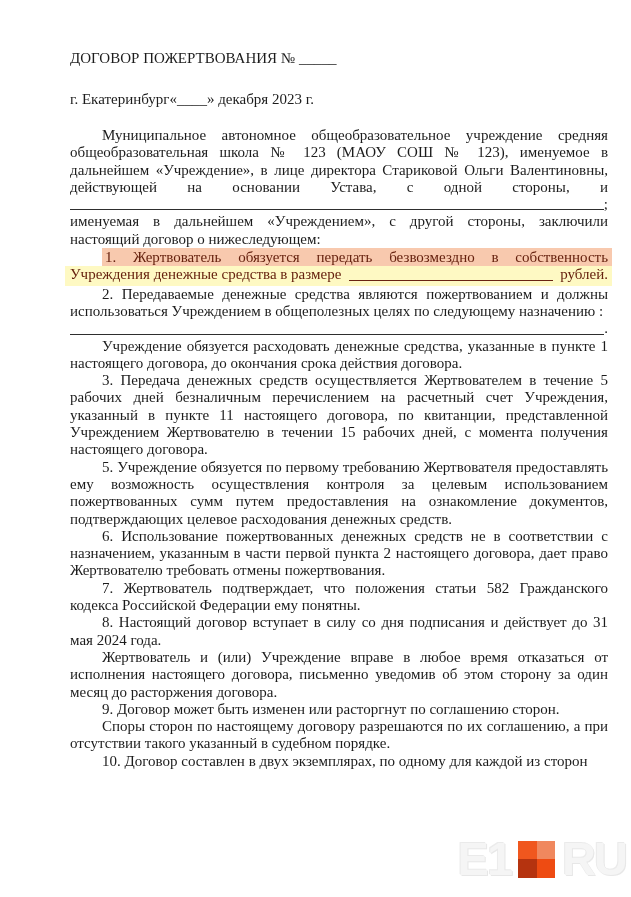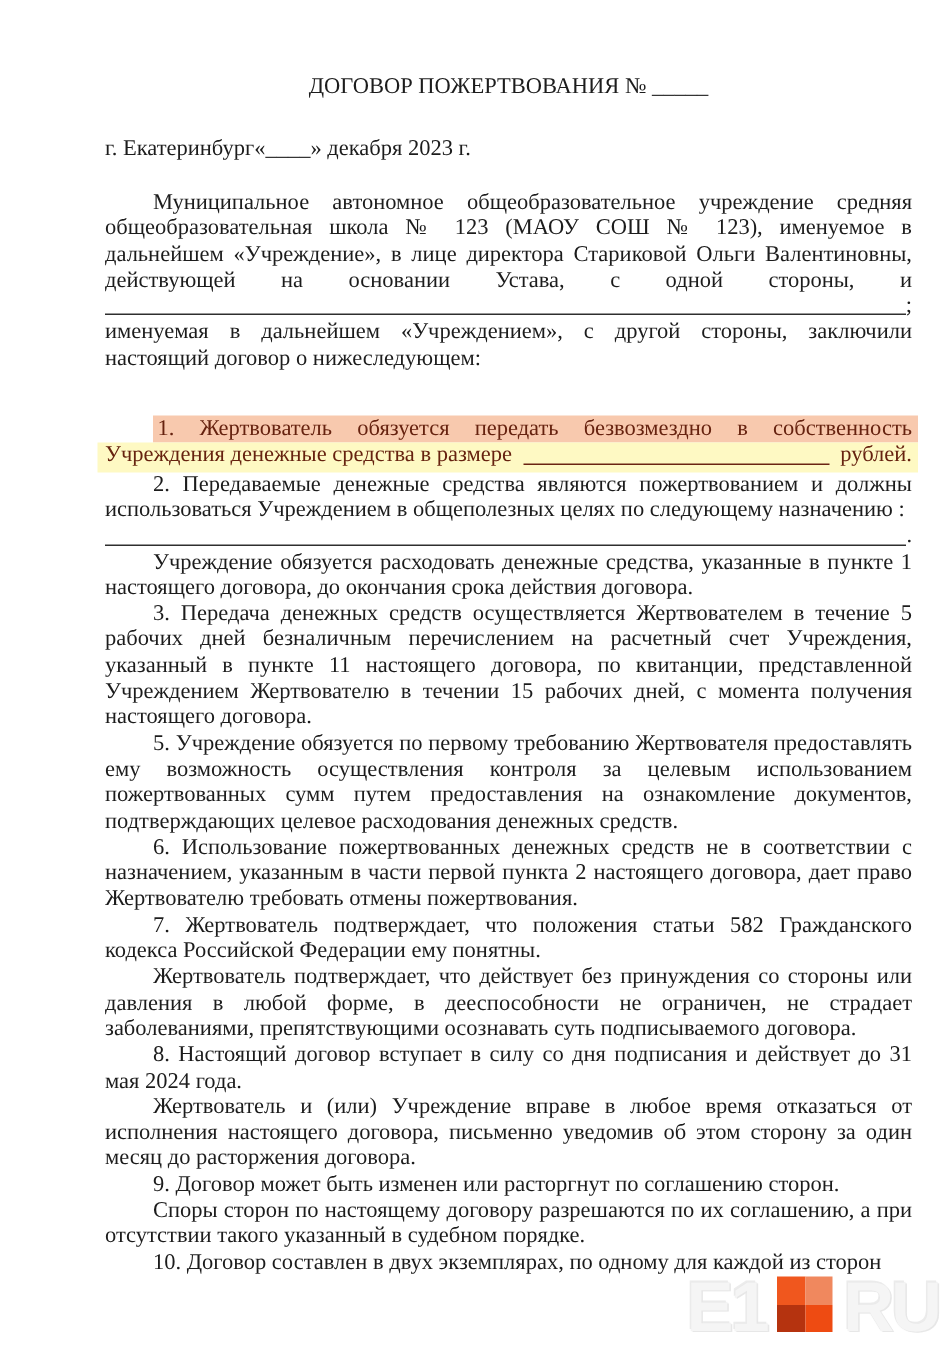--- a/index.html
+++ b/index.html
@@ -8,21 +8,20 @@
     background:#ffffff;
     font-family:"Liberation Serif","DejaVu Serif",serif;
     color:#1c1c1c;
     position:relative;
     overflow:hidden;
   }
   .page{
     padding:48px 23px 0 70px;
   }
   .doc-title{
-    text-align:center;
     font-size:15px;
     line-height:20px;
     white-space:nowrap;
   }
   .header-row{
     display:flex;
     margin-top:22px;
     font-size:15px;
     line-height:18px;
   }
@@ -45,40 +44,40 @@
     flex:1;
     border-bottom:1.2px solid #2e2e2e;
     margin-bottom:3px;
   }
   .hl-line1{
     margin-left:32px;
     margin-right:-4px;
     padding:1px 4px 0 3px;
     text-align:justify;
     text-align-last:justify;
-    margin-top:29px;
   }
   .hl-line2{
     display:flex;
     align-items:flex-end;
     margin-left:-5px;
     margin-right:-4px;
     padding:0 4px 2px 5px;
   }
   .hl-line2 .rule{
     flex:1;
     border-bottom:1.2px solid #6a2413;
     margin:0 7px 3px 8px;
   }
   .hl-text{ color:#66220f; }
   .watermark{
     position:absolute;
     right:5px;
-    bottom:6px;
+    bottom:18px;
     display:flex;
+    align-items:center;
     gap:7px;
   }
   .wm-letters{
     font-family:"Liberation Sans","DejaVu Sans",sans-serif;
     font-weight:bold;
     font-size:47px;
     line-height:40px;
     letter-spacing:-2px;
     color:#f5f5f5;
     text-shadow:0 0 1px #e2e2e2, 1px 1px 0 #e8e8e8, -1px -1px 0 #ececec;
@@ -129,21 +128,20 @@
     <div class="fill-line">
       <span class="rule"></span>
         <span>.</span>
     </div>
 
     <p class="para indent">Учреждение обязуется расходовать денежные средства, указанные в пункте 1 настоящего договора, до окончания срока действия договора.</p>
     <p class="para indent">3. Передача денежных средств осуществляется Жертвователем в течение 5 рабочих дней безналичным перечислением на расчетный счет Учреждения, указанный в пункте 11 настоящего договора, по квитанции, представленной Учреждением Жертвователю в течении 15 рабочих дней, с момента получения настоящего договора.</p>
     <p class="para indent">5. Учреждение обязуется по первому требованию Жертвователя предоставлять ему возможность осуществления контроля за целевым использованием пожертвованных сумм путем предоставления на ознакомление документов, подтверждающих целевое расходования денежных средств.</p>
     <p class="para indent">6. Использование пожертвованных денежных средств не в соответствии с назначением, указанным в части первой пункта 2 настоящего договора, дает право Жертвователю требовать отмены пожертвования.</p>
     <p class="para indent">7. Жертвователь подтверждает, что положения статьи 582 Гражданского кодекса Российской Федерации ему понятны.</p>
-    <p class="para indent">Жертвователь подтверждает, что действует без принуждения со стороны или давления в любой форме, в дееспособности не ограничен, не страдает заболеваниями, препятствующими осознавать суть подписываемого договора.</p>
     <p class="para indent">8. Настоящий договор вступает в силу со дня подписания и действует до 31 мая 2024 года.</p>
     <p class="para indent">Жертвователь и (или) Учреждение вправе в любое время отказаться от исполнения настоящего договора, письменно уведомив об этом сторону за один месяц до расторжения договора.</p>
     <p class="para indent">9. Договор может быть изменен или расторгнут по соглашению сторон.</p>
     <p class="para indent">Споры сторон по настоящему договору разрешаются по их соглашению, а при отсутствии такого указанный в судебном порядке.</p>
     <p class="para indent">10. Договор составлен в двух экземплярах, по одному для каждой из сторон</p>
 
   </div>
 </div>
 
 <div class="watermark">

